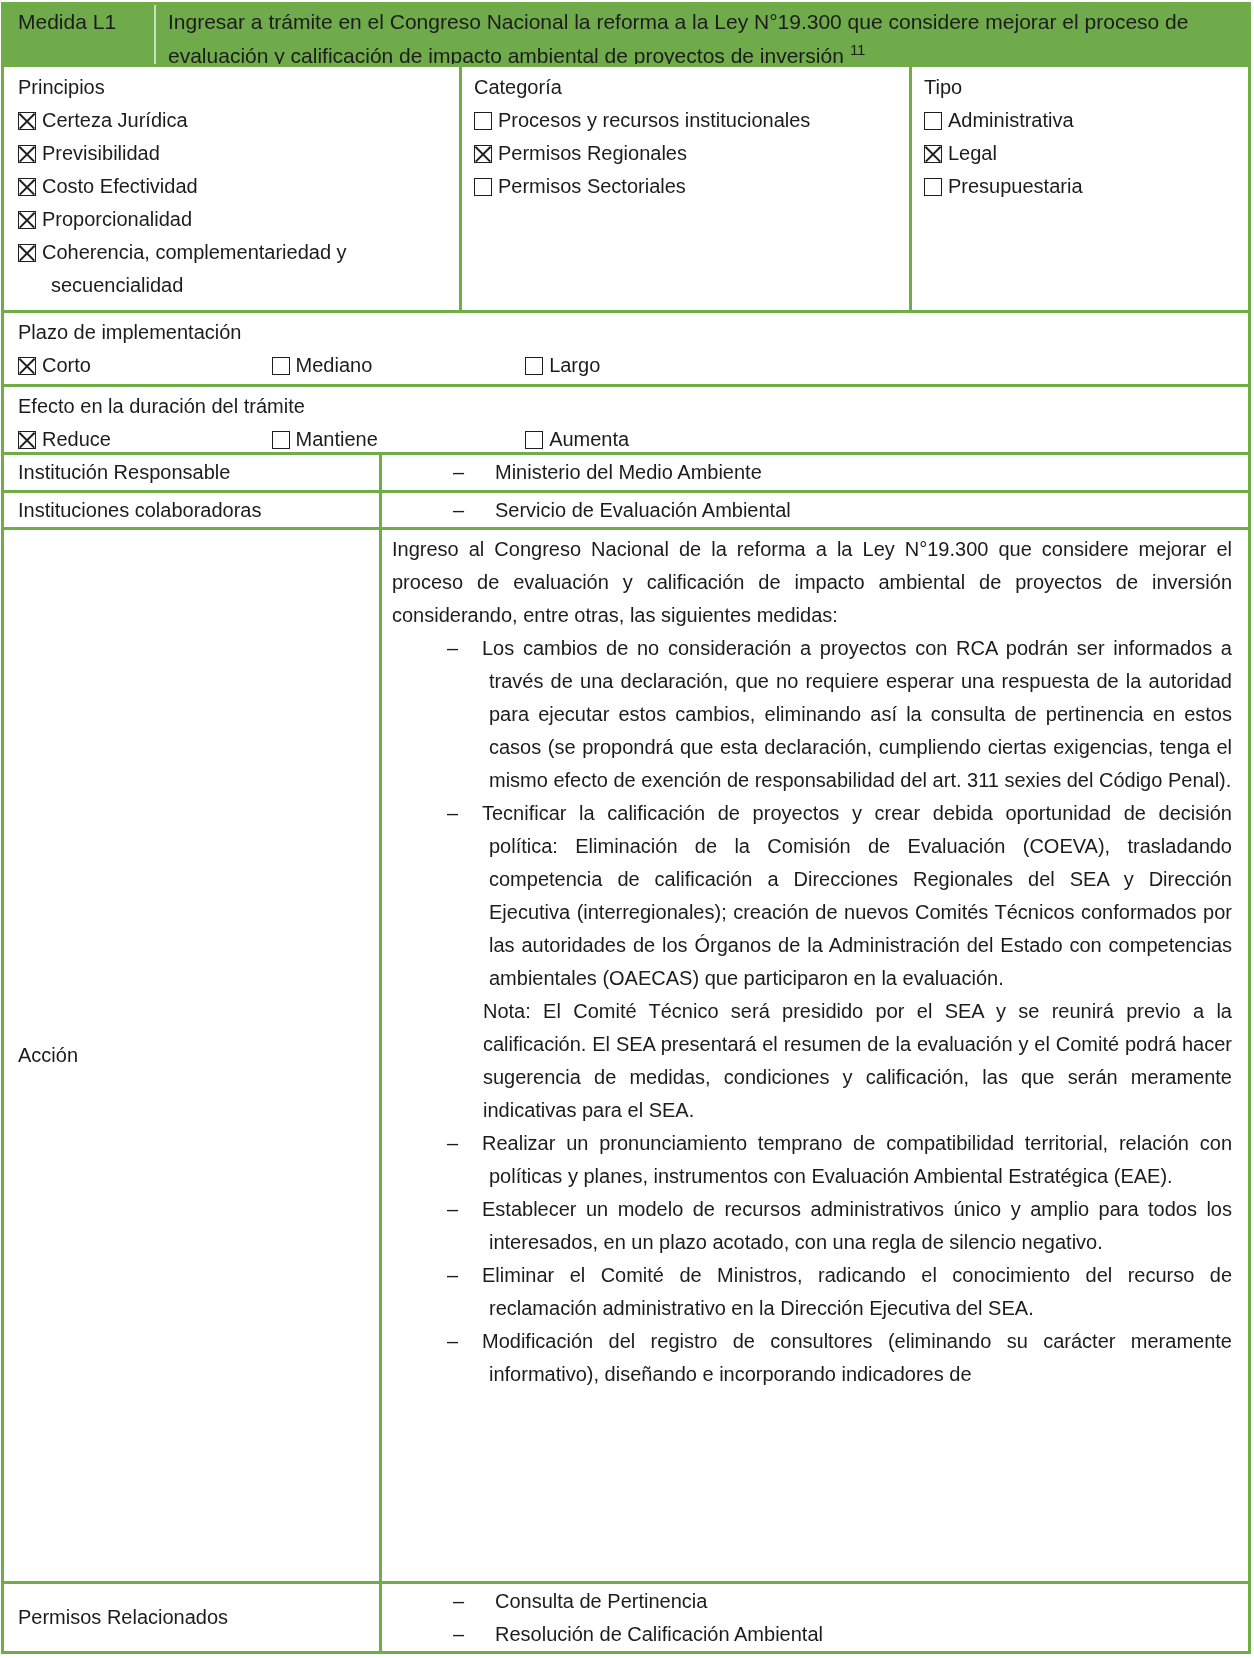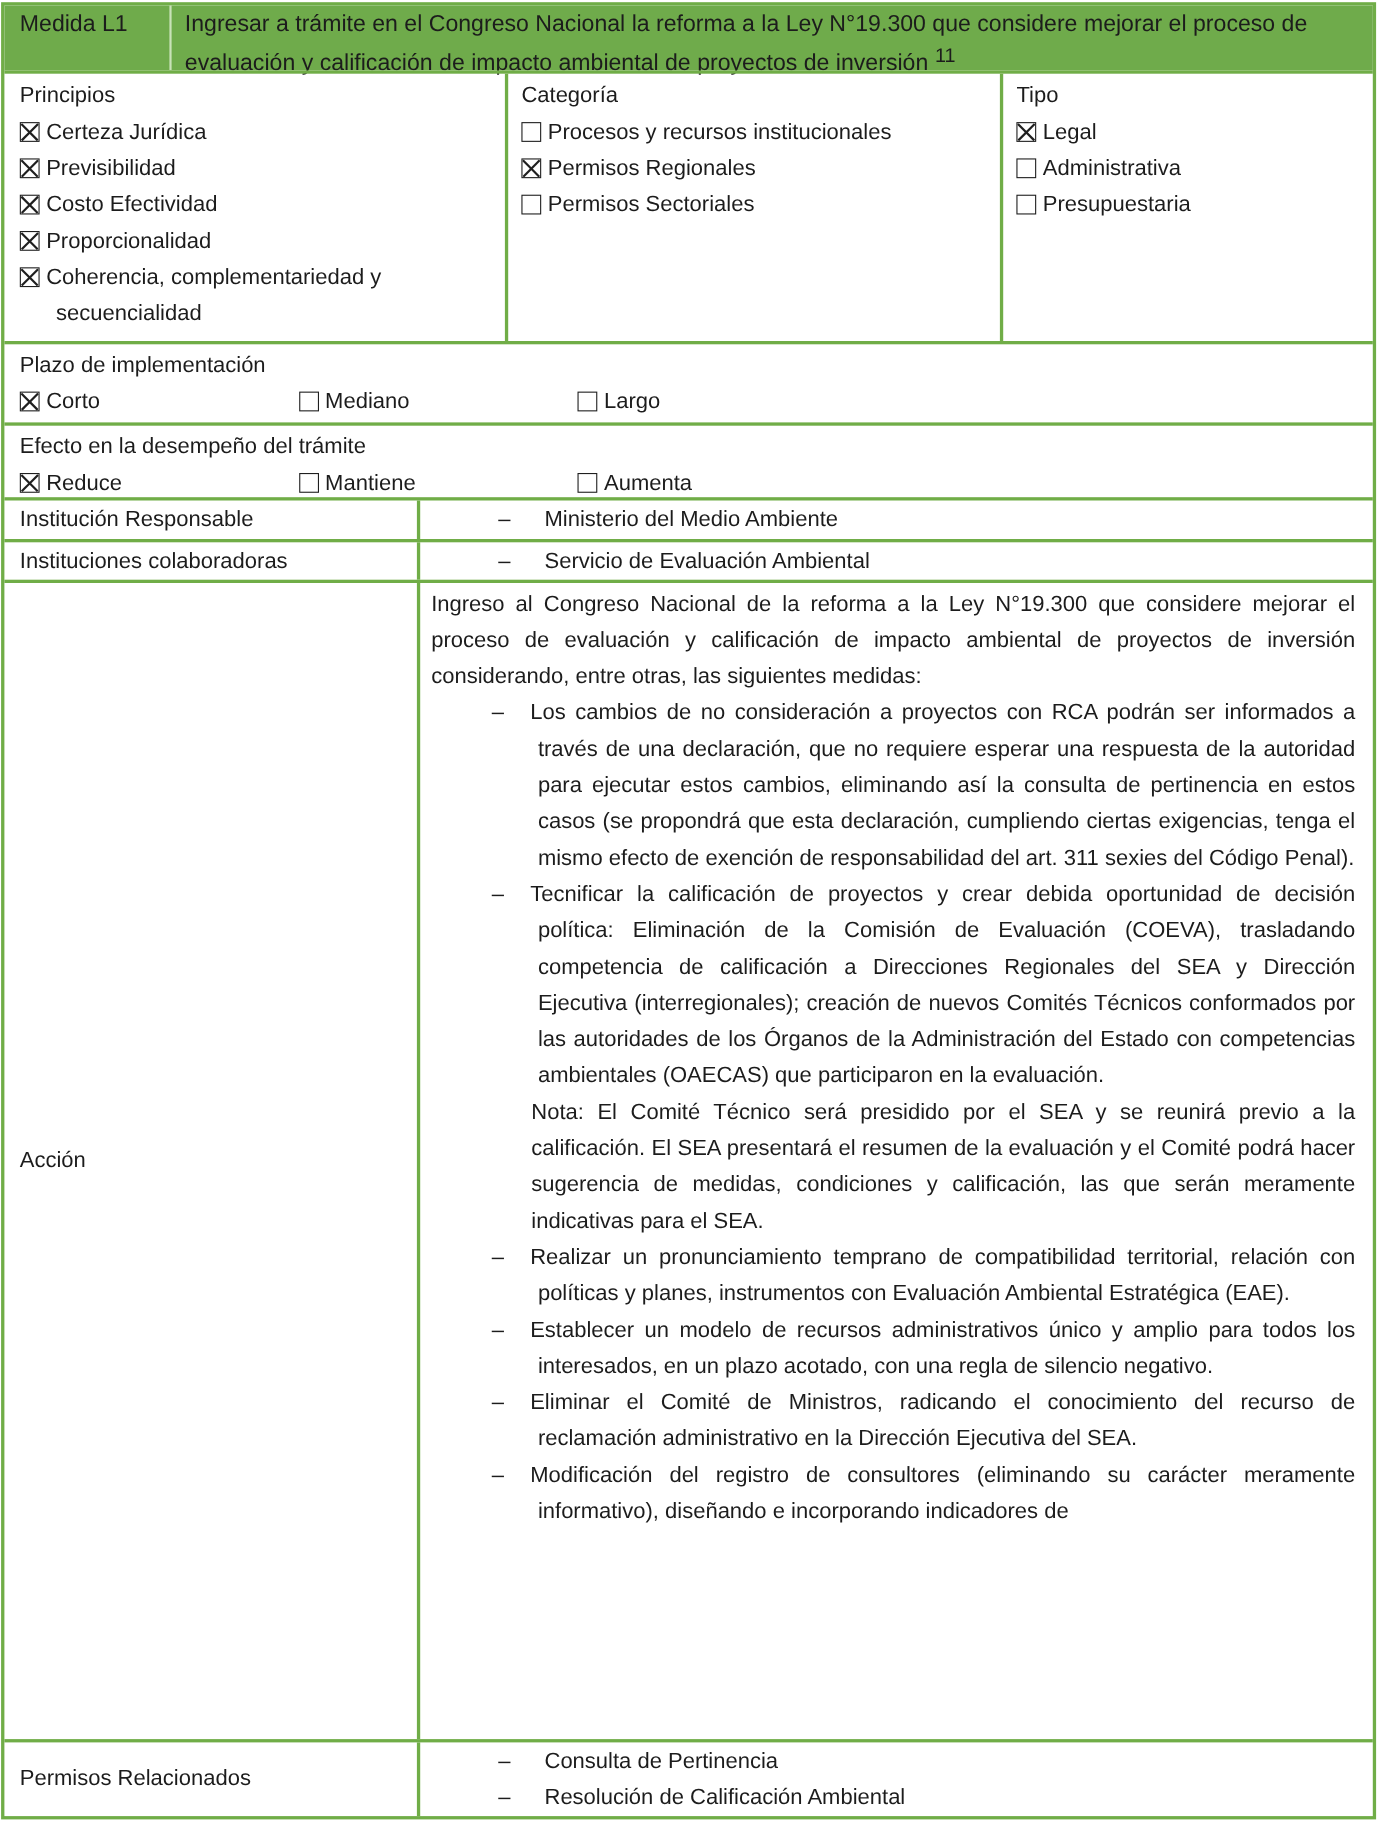--- a/index.html
+++ b/index.html
@@ -19,21 +19,21 @@
   }
   .row{display:flex;box-sizing:border-box;border-top:3px solid var(--border);}
   .row:first-child{border-top:none;}
   .cell{box-sizing:border-box;}
 
   
   .r-header{height:59px;background:var(--header-bg);border-top:none;}
   .h-code{width:150px;padding:3px 6px 0 14px;font-size:21px;line-height:28px;}
   .h-divider{width:2px;background:var(--header-divider);}
   .h-title{flex:1;padding:3px 16px 0 12px;font-size:21px;line-height:28px;}
-  .h-title sup{font-size:18px;margin-left:6px;}
+  .h-title sup{font-size:15px;margin-left:6px;}
 
   
   .r-three{height:246px;}
   .c-principios{width:455px;padding:4px 10px 0 14px;}
   .c-categoria{width:450px;padding:4px 10px 0 12px;}
   .c-tipo{flex:1;padding:4px 24px 0 12px;}
   .bl{border-left:3px solid var(--border);}
   .cell-label{line-height:33px;}
 
   
@@ -117,45 +117,45 @@
         <div class="ck-item">
           <span class="cb checked"></span><span>Permisos Regionales</span>
         </div>
         <div class="ck-item">
           <span class="cb"></span><span>Permisos Sectoriales</span>
         </div>
       </div>
       <div class="cell c-tipo bl">
         <div class="cell-label">Tipo</div>
         <div class="ck-item">
+          <span class="cb"></span><span>Administrativa</span>
+        </div>
+        <div class="ck-item">
           <span class="cb checked"></span><span>Legal</span>
-        </div>
-        <div class="ck-item">
-          <span class="cb"></span><span>Administrativa</span>
         </div>
         <div class="ck-item">
           <span class="cb"></span><span>Presupuestaria</span>
         </div>
       </div>
     </div>
 
     <div class="row r-plazo">
       <div class="cell optrow-cell">
         <div class="cell-label">Plazo de implementación</div>
         <div>
           <span class="opt"><span class="cb checked"></span><span>Corto</span></span>
           <span class="opt"><span class="cb"></span><span>Mediano</span></span>
           <span class="opt"><span class="cb"></span><span>Largo</span></span>
         </div>
       </div>
     </div>
 
     <div class="row r-efecto">
       <div class="cell optrow-cell">
-        <div class="cell-label">Efecto en la desempeño del trámite</div>
+        <div class="cell-label">Efecto en la duración del trámite</div>
         <div>
           <span class="opt"><span class="cb checked"></span><span>Reduce</span></span>
           <span class="opt"><span class="cb"></span><span>Mantiene</span></span>
           <span class="opt"><span class="cb"></span><span>Aumenta</span></span>
         </div>
       </div>
     </div>
 
     <div class="row r-inst1">
       <div class="cell left-col">Institución Responsable</div>

